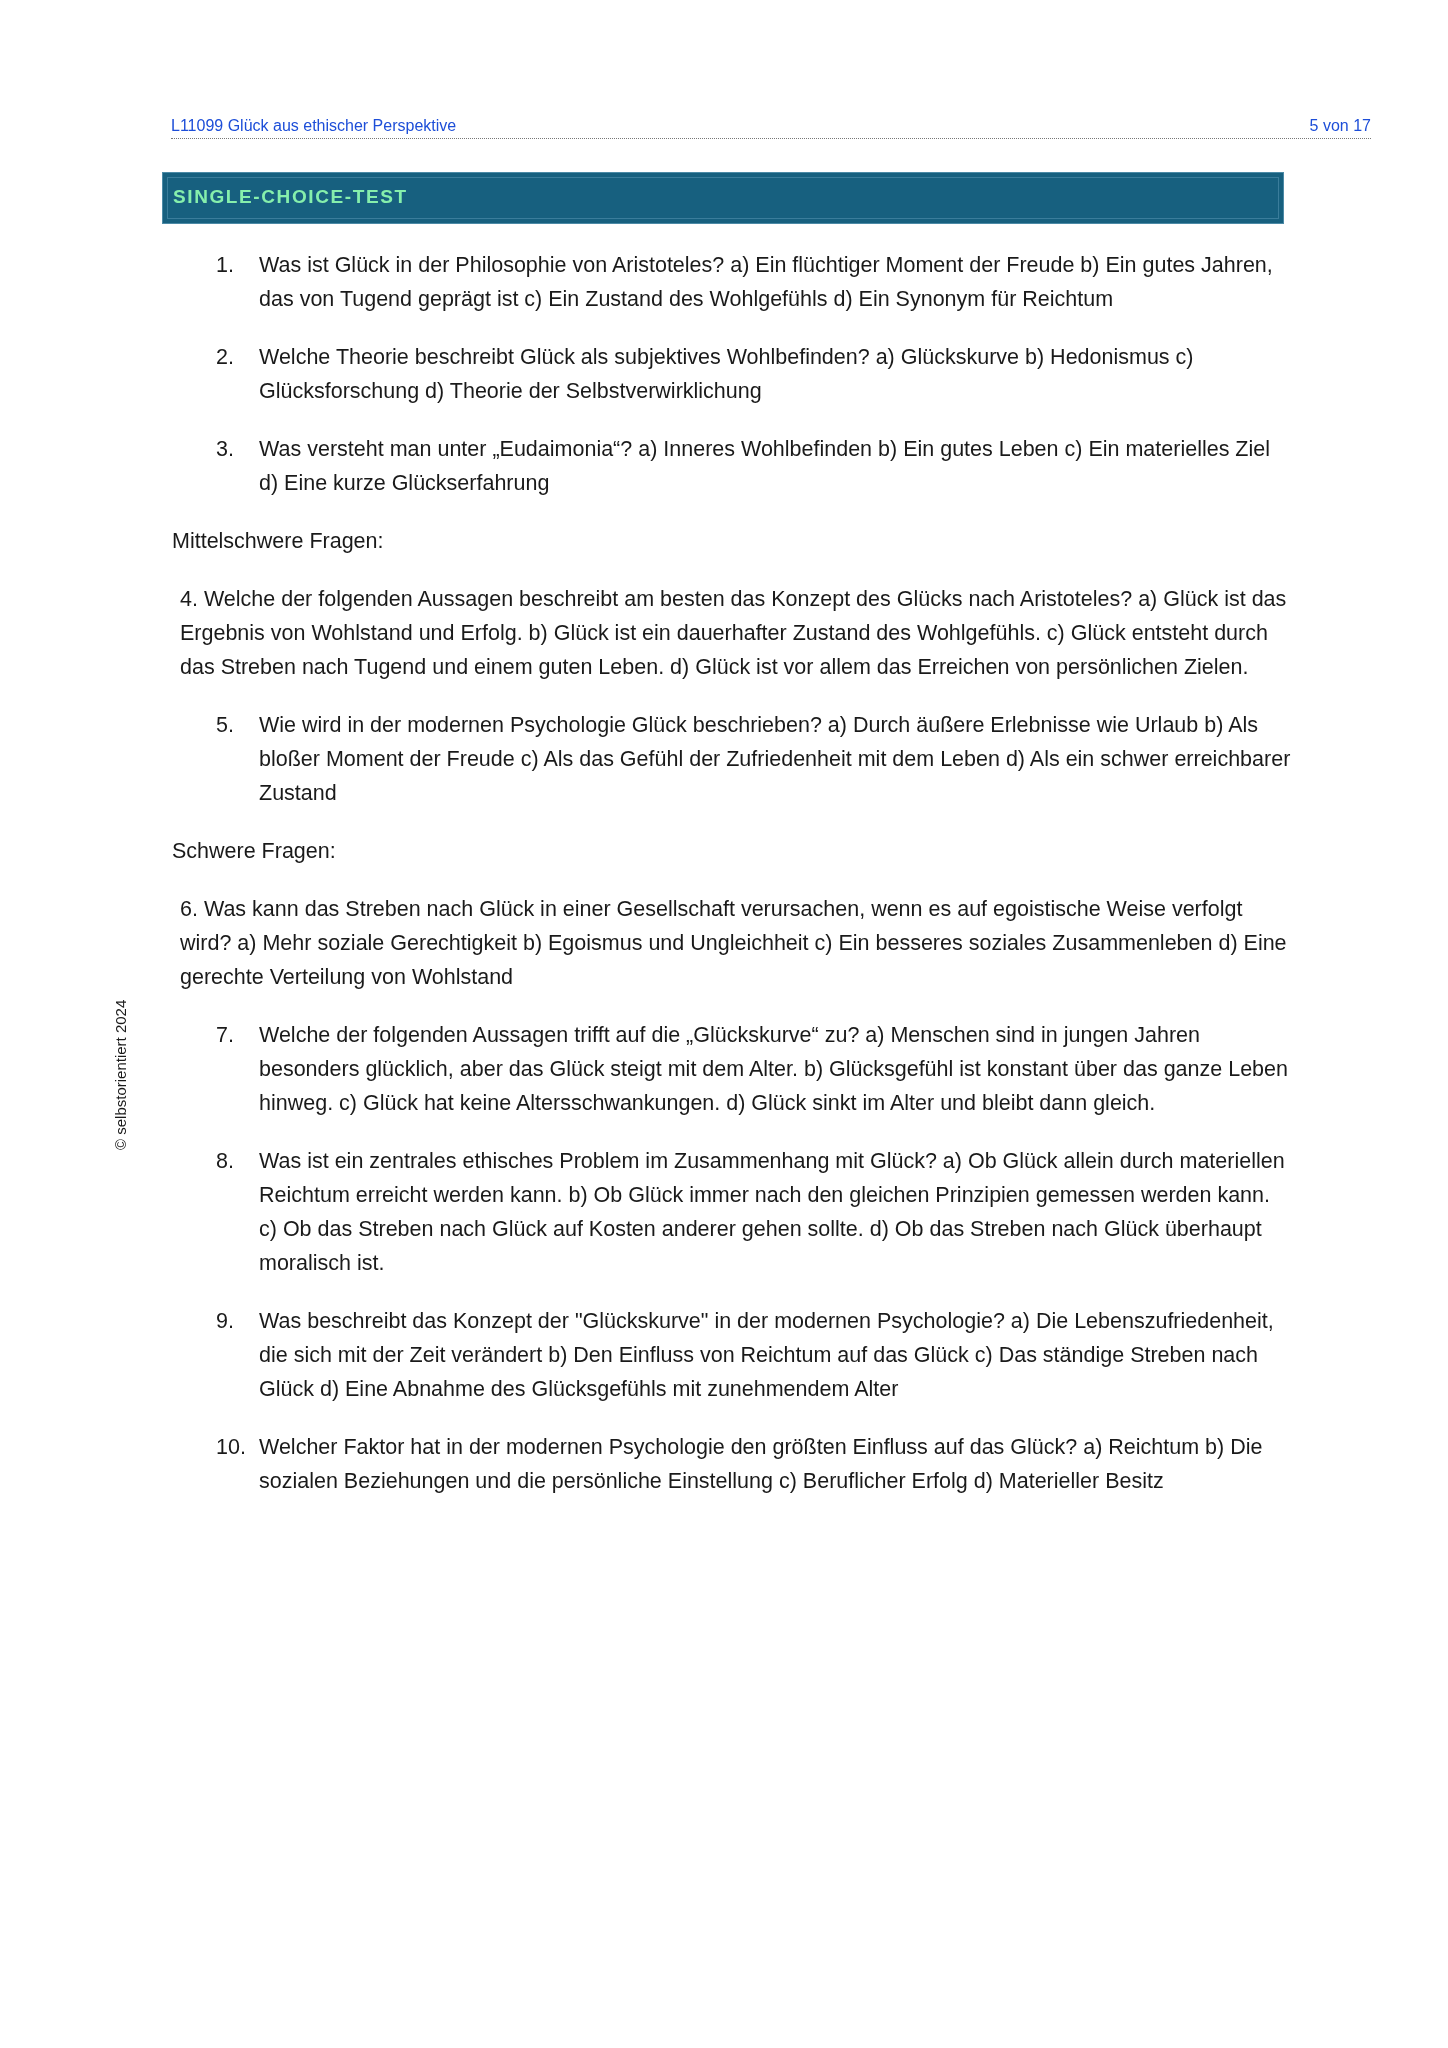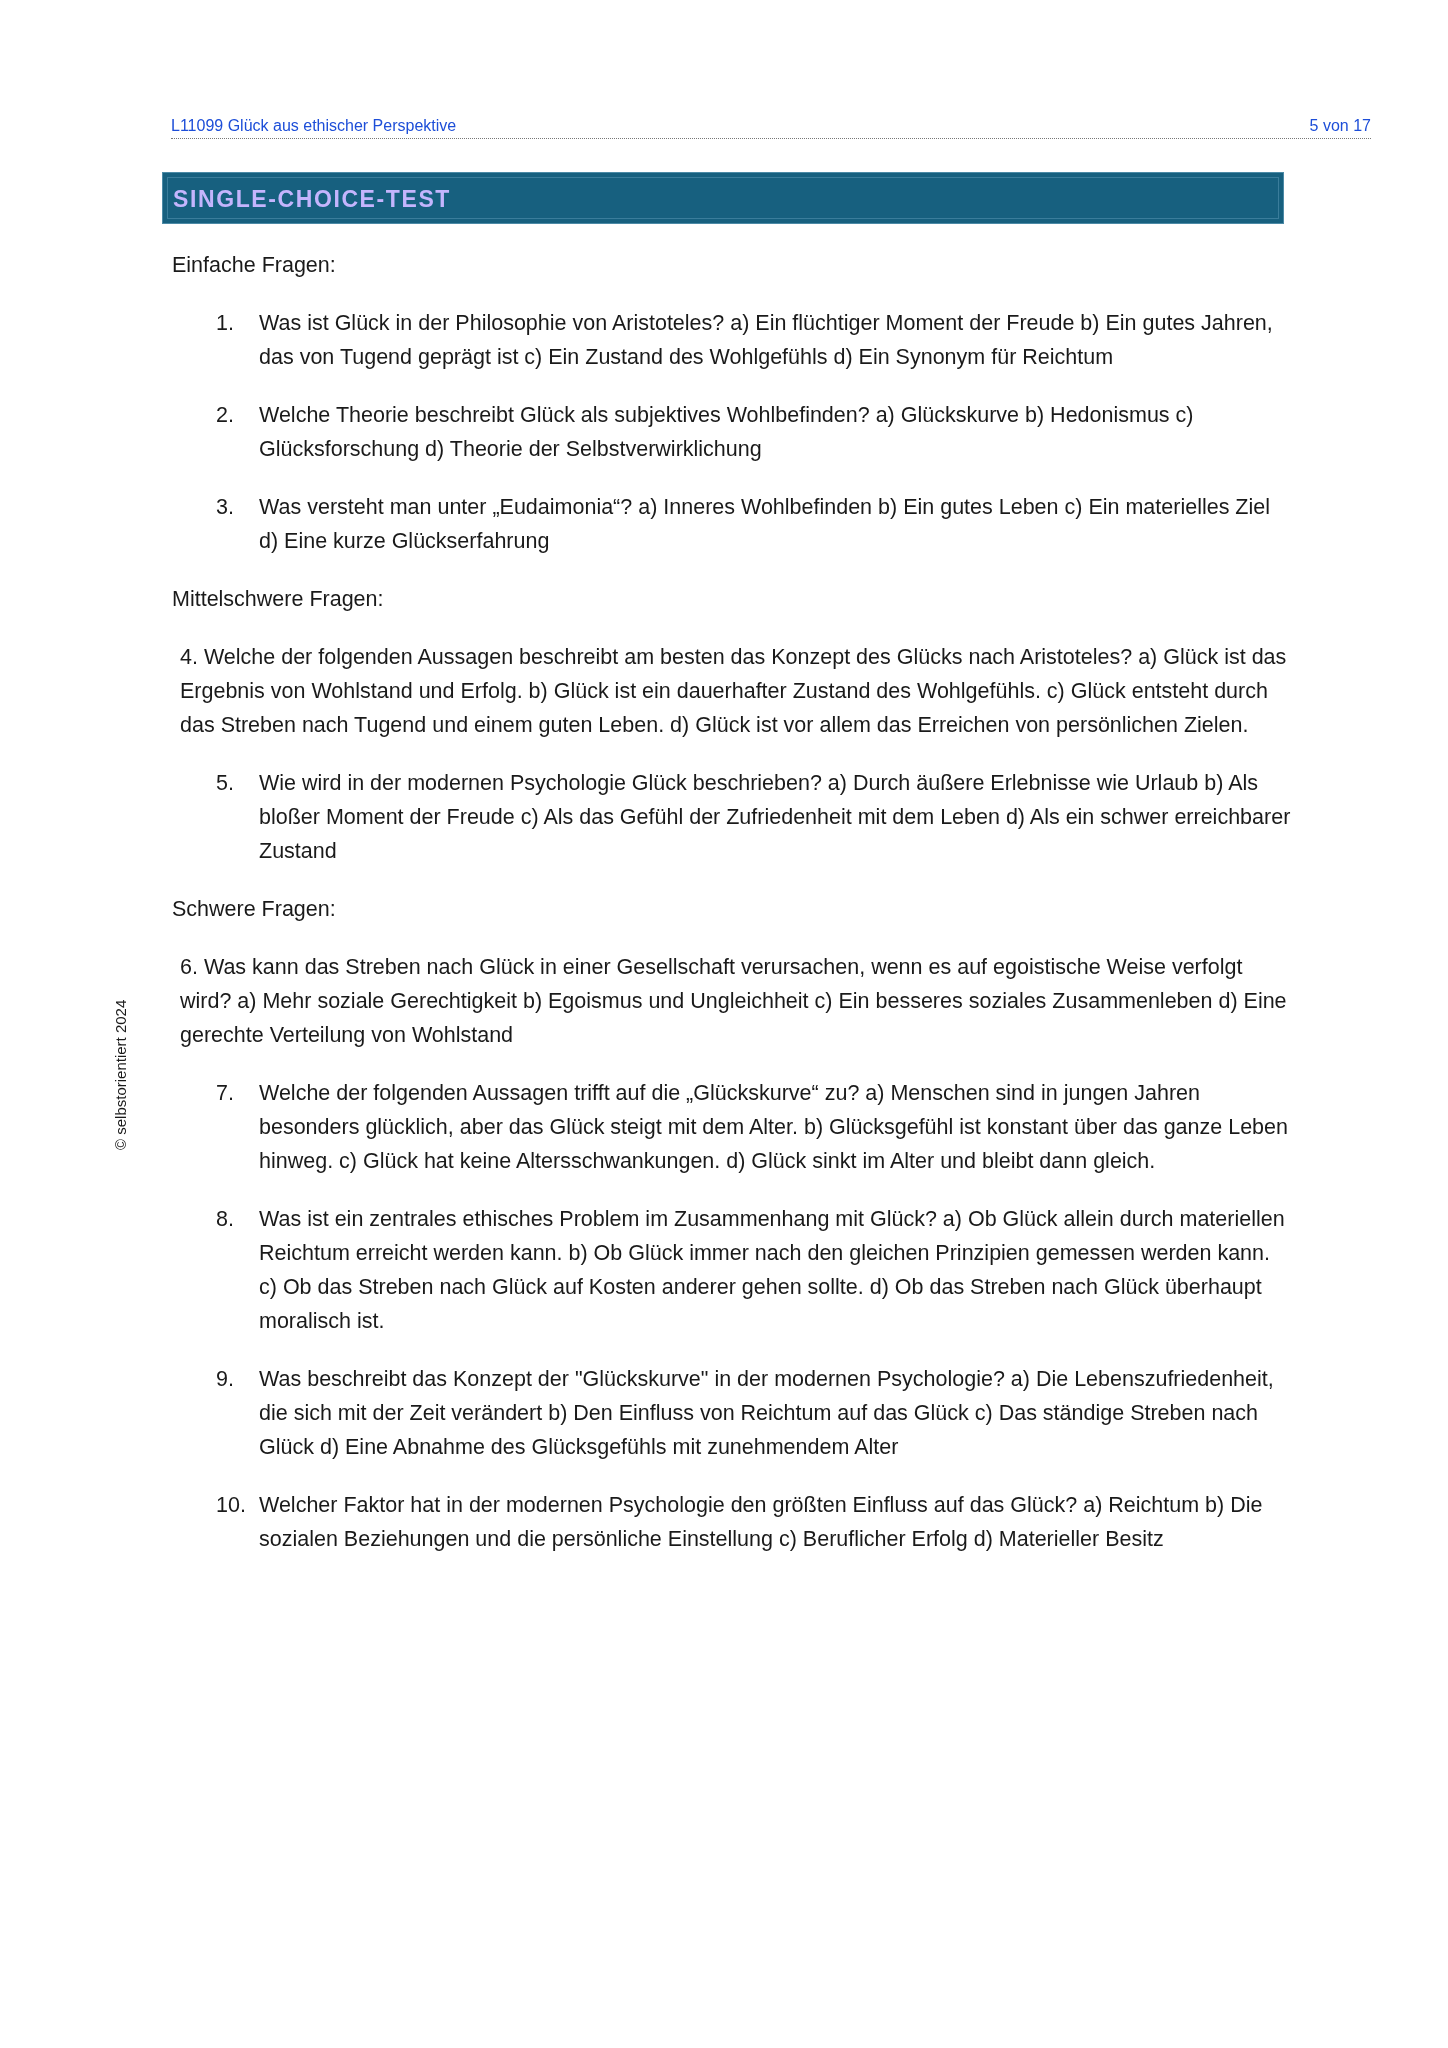--- a/index.html
+++ b/index.html
@@ -16,21 +16,21 @@
     .header .page { position: absolute; right: 0; top: 3px; }
     .banner {
       position: absolute; left: 162px; top: 172px; width: 1122px; height: 52px;
       background: #17607f; box-sizing: border-box;
       border: 1px solid #4c8aa6;
       box-shadow: inset 0 0 0 4px #17607f, inset 0 0 0 5px #3a7d9b;
     }
     .banner .banner-title {
       position: absolute; left: 10px; top: 13px;
       font-family: "Liberation Sans", sans-serif; font-weight: bold;
-      font-size: 23px; letter-spacing: 1.6px; color: #c4b5fd;
+      font-size: 19px; letter-spacing: 1.6px; color: #86efac;
     }
     .content {
       position: absolute; left: 172px; top: 248px; width: 1120px;
       font-size: 21.5px; line-height: 34px; color: #1a1a1a;
     }
     .section-label { margin: 0 0 24px 0; }
     .q-list { margin: 0 0 24px 0; }
     .q-item { position: relative; padding-left: 87px; margin-bottom: 24px; }
     .q-item .num { position: absolute; left: 44px; top: 0; }
     .q-item .num.wide { left: 44px; }
@@ -47,21 +47,20 @@
 <div class="header">
   <span class="title">L11099 Glück aus ethischer Perspektive</span>
   <span class="page">5 von 17</span>
 </div>
 
 <div class="banner">
   <span class="banner-title">SINGLE-CHOICE-TEST</span>
 </div>
 
 <div class="content">
-  <div class="section-label">Einfache Fragen:</div>
 
   <div class="q-list">
     <div class="q-item">
       <span class="num">1.</span>
       <span>Was ist Glück in der Philosophie von Aristoteles? a) Ein flüchtiger Moment der Freude b) Ein gutes Jahren, das von Tugend geprägt ist c) Ein Zustand des Wohlgefühls d) Ein Synonym für Reichtum</span>
     </div>
     <div class="q-item">
       <span class="num">2.</span>
       <span>Welche Theorie beschreibt Glück als subjektives Wohlbefinden? a) Glückskurve b) Hedonismus c) Glücksforschung d) Theorie der Selbstverwirklichung</span>
     </div>

